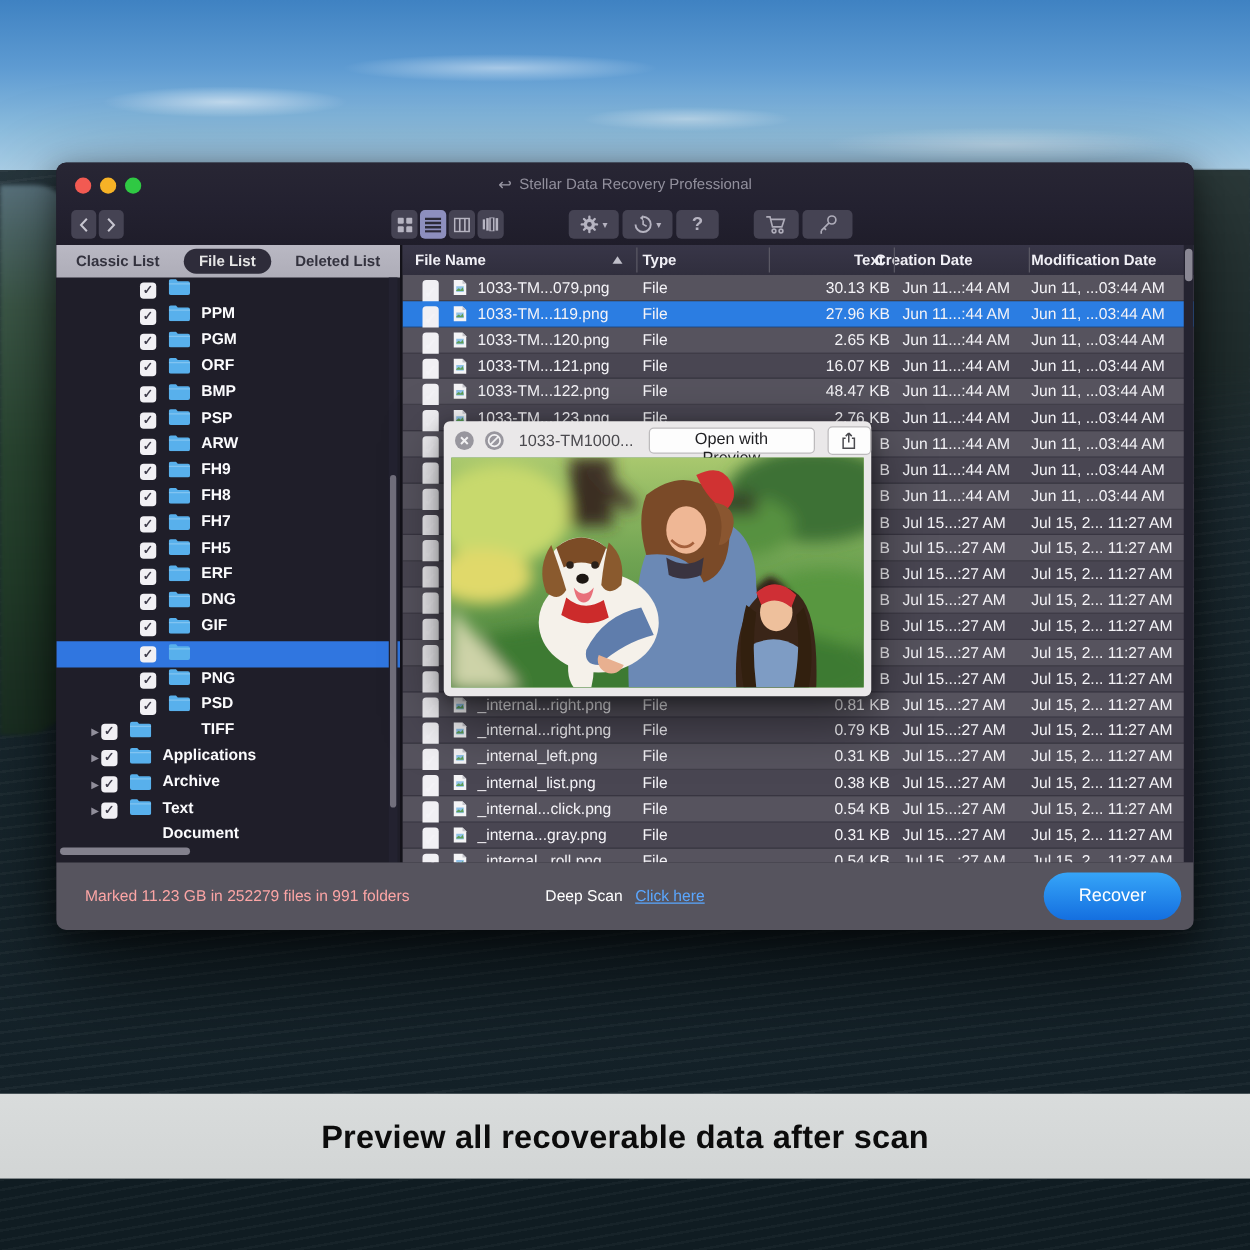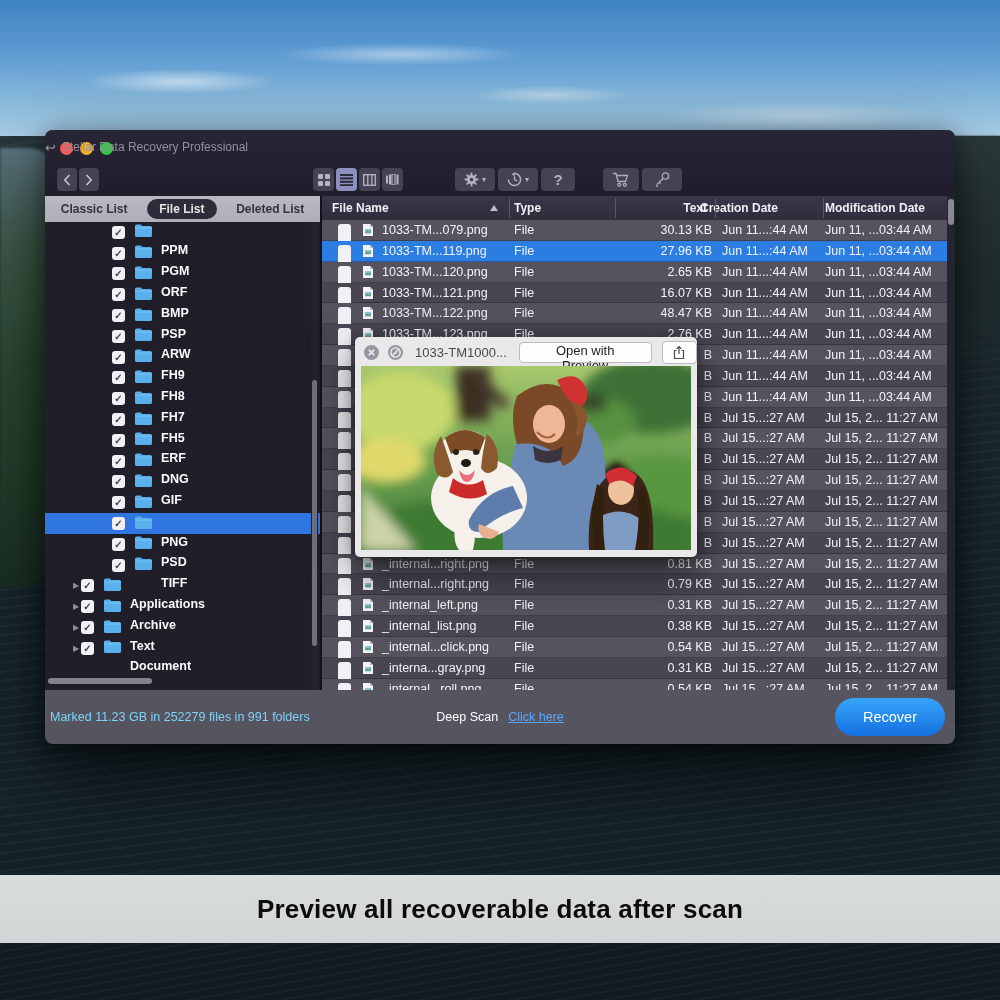--- a/index.html
+++ b/index.html
@@ -32,21 +32,21 @@
   .sea-bottom{position:absolute;left:0;top:943px;width:1000px;height:57px;
     background:repeating-linear-gradient(170deg, rgba(255,255,255,.03) 0 2px, transparent 2px 8px),#101c22;}
 
   
   .window{position:absolute;left:45px;top:130px;width:910px;height:614px;border-radius:8px;
     box-shadow:0 30px 80px rgba(0,0,0,.65),0 6px 22px rgba(0,0,0,.45);background:#201e2a;overflow:hidden;}
   .chrome{position:absolute;left:0;top:0;width:910px;height:66px;
     background:linear-gradient(180deg,#282634 0%,#232130 55%,#1f1d2a 100%);}
   .traffic{position:absolute;left:15px;top:12px;display:flex;gap:7px;}
   .light{width:13px;height:13px;border-radius:50%;}
-  .title{position:absolute;left:0;top:9px;width:910px;font-size:12px;color:#92909d;}
+  .title{position:absolute;left:0;top:9px;width:910px;text-align:center;font-size:12px;color:#92909d;}
   .title .back{display:inline-block;margin-right:6px;font-size:13px;color:#9b99a6;transform:translateY(1px);}
   
   .tb-btn{position:absolute;top:38px;height:23px;background:#454353;border-radius:4px;
     display:flex;align-items:center;justify-content:center;color:#b6b4c1;}
   .tb-btn svg{display:block}
   .tb-btn.active{background:#8d8fbe;}
   .tb-caret{font-size:8px;color:#b6b4c1;margin-left:3px;}
   .search{position:absolute;right:10px;top:38px;width:196px;height:22px;background:#2c2a37;
     border:1px solid #5c5a66;border-radius:12px;display:flex;align-items:center;padding:0 9px;box-sizing:border-box;}
   .search span{color:#8b8a97;font-size:12px;margin-left:6px;}
@@ -89,21 +89,21 @@
   .trow .type{left:192px;}
   .trow .size{left:295px;width:95px;text-align:right;}
   .trow .created{left:400px;}
   .trow .modified{left:503px;}
   .tbl-vscroll{position:absolute;right:0;top:0;width:8px;height:494px;background:#242330;}
   .tbl-vscroll .thumb{position:absolute;left:1px;top:3px;width:6px;height:26px;background:#8a8894;border-radius:3px;}
 
   
   .statusbar{position:absolute;left:0;top:560px;width:910px;height:54px;background:#56545e;
     display:flex;align-items:center;}
-  .statusbar .summary{margin-left:5px;font-size:12.5px;color:#7dd3fc;text-align:right;}
+  .statusbar .summary{margin-left:23px;font-size:12.5px;color:#fca5a5;text-align:right;}
   .deepscan{position:absolute;left:0;width:910px;text-align:center;font-size:12.5px;color:#ffffff;}
   .deepscan a{color:var(--link,#5aa7ff);text-decoration:underline;margin-left:10px;cursor:pointer;}
   .recover{position:absolute;right:10px;top:8px;width:110px;height:38px;border:none;border-radius:19px;
     background:linear-gradient(180deg,var(--recover1,#36a5f8),var(--recover2,#146fe0));
     color:#fff;font-size:14.5px;font-family:"Liberation Sans",sans-serif;cursor:pointer;}
 
   
   .popup{position:absolute;left:355px;top:337px;width:342px;height:220px;background:#eae8e9;border-radius:5px;
     box-shadow:0 16px 45px rgba(0,0,0,.55),0 3px 12px rgba(0,0,0,.35);}
   .p-head{position:absolute;left:0;top:0;width:342px;height:30px;display:flex;align-items:center;}

